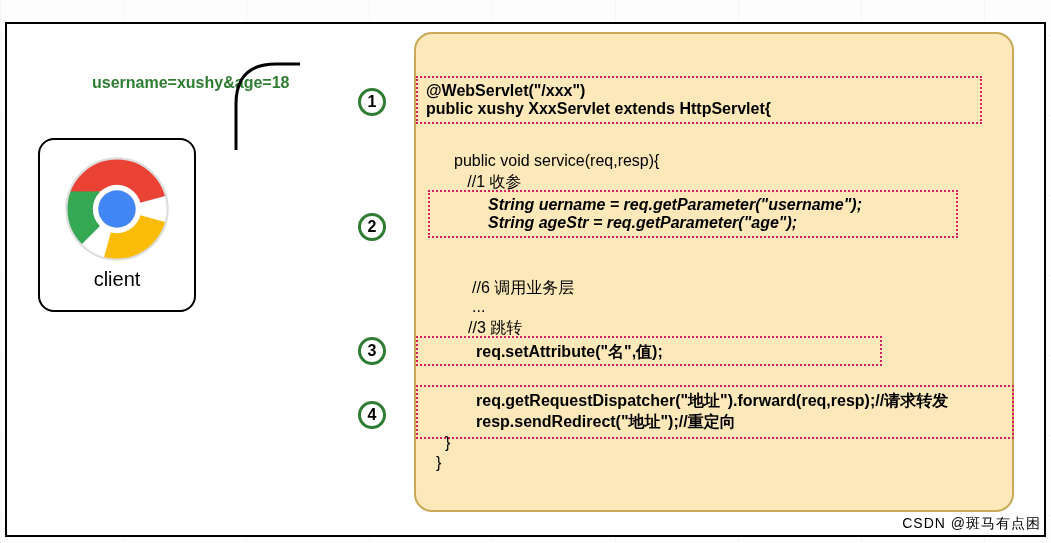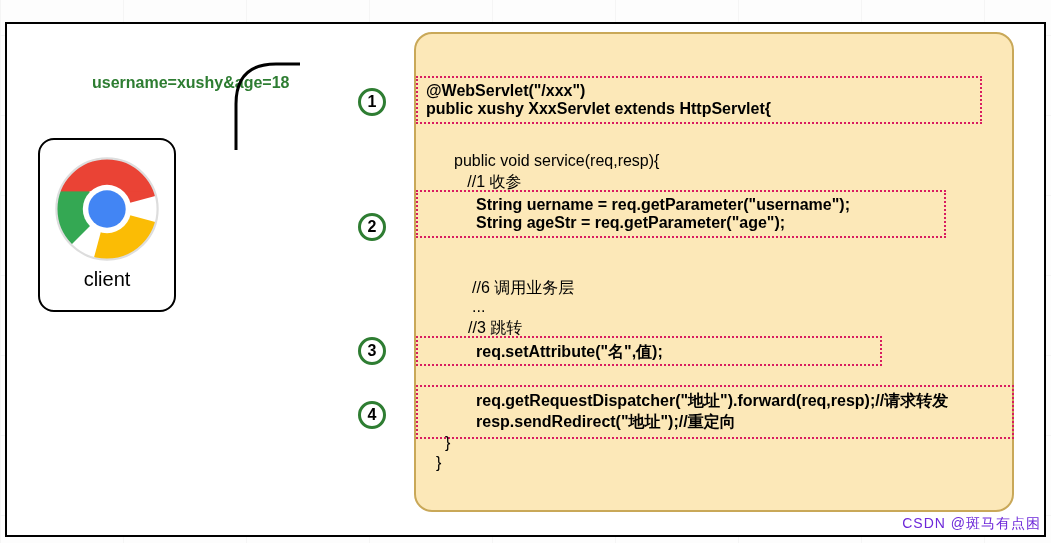--- a/index.html
+++ b/index.html
@@ -29,21 +29,21 @@
     background: #fff;
   }
   .svglayer {
     position: absolute;
     inset: 0;
     pointer-events: none;
   }
   .client-box {
     position: absolute;
     left: 38px; top: 138px;
-    width: 138px; height: 174px;
+    width: 158px; height: 174px;
     border: 2px solid #000;
     border-radius: 16px;
     background: #fff;
     text-align: center;
   }
   .chrome-icon {
     width: 110px; height: 110px;
     margin: 14px auto 0;
   }
   .client-label {
@@ -87,21 +87,21 @@
   .code-plain {
     position: absolute;
     font-size: 16px;
     font-weight: normal;
     white-space: pre;
   }
   .watermark {
     position: absolute;
     right: 10px; bottom: 10px;
     font-size: 14px;
-    color: #6d28d9;
+    color: #000000;
     letter-spacing: 1px;
   }
 </style>
 </head>
 <body>
 
 <div class="grid"></div>
 <div class="frame"></div>
 
 <div class="url-text">username=xushy&amp;age=18</div>
@@ -149,21 +149,21 @@
 <div class="circle-num" style="left:358px; top:401px;">4</div>
 
 <div class="dotted" style="left:416px; top:76px; width:566px;">
   <div>    @WebServlet("/xxx")</div>
   <div>public xushy XxxServlet extends HttpServlet{</div>
 </div>
 
 <div class="code-plain" style="left:454px; top:152px;">public void service(req,resp){</div>
 <div class="code-plain" style="left:454px; top:172px;">   //1 收参</div>
 
-<div class="dotted" style="left:416px; top:190px; width:530px;">
+<div class="dotted" style="left:428px; top:190px; width:530px;font-style:italic;">
   <div style="padding-left:50px;">String uername = req.getParameter("username");</div>
   <div style="padding-left:50px;">String ageStr = req.getParameter("age");</div>
 </div>
 
 <div class="code-plain" style="left:472px; top:278px;">//6 调用业务层</div>
 <div class="code-plain" style="left:472px; top:298px;">...</div>
 <div class="code-plain" style="left:468px; top:318px;">//3 跳转</div>
 
 <div class="dotted" style="left:416px; top:336px; width:466px; height:30px;">
   <div style="padding-left:50px;">req.setAttribute("名",值);</div>

